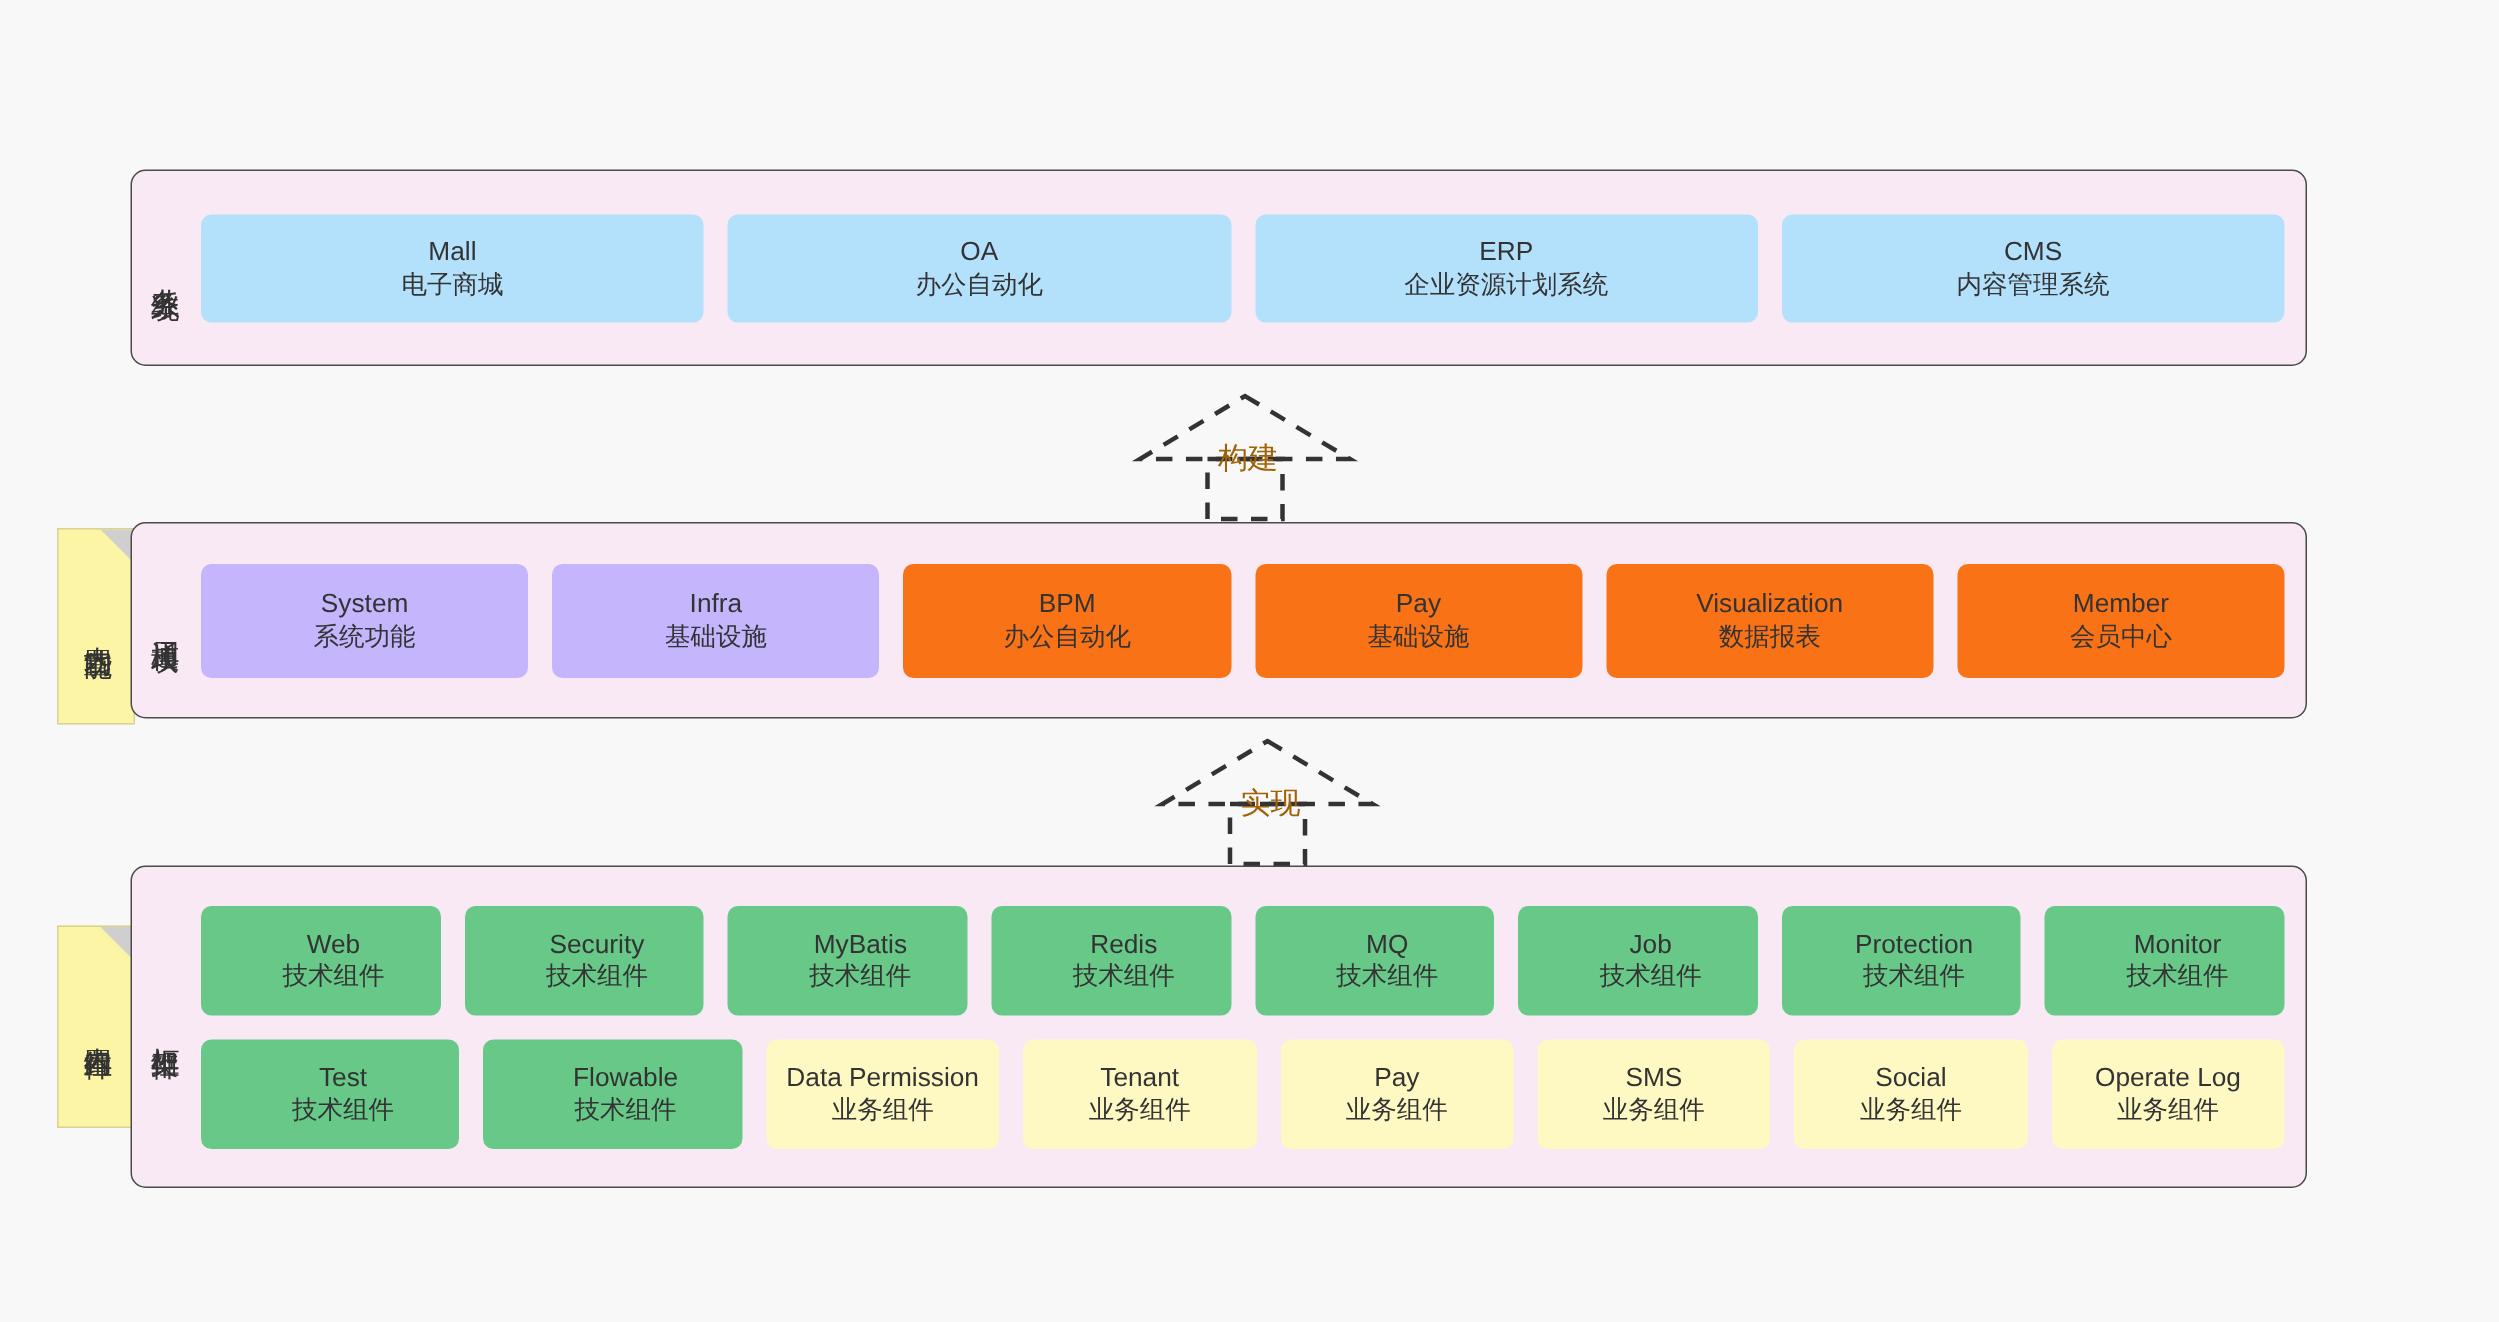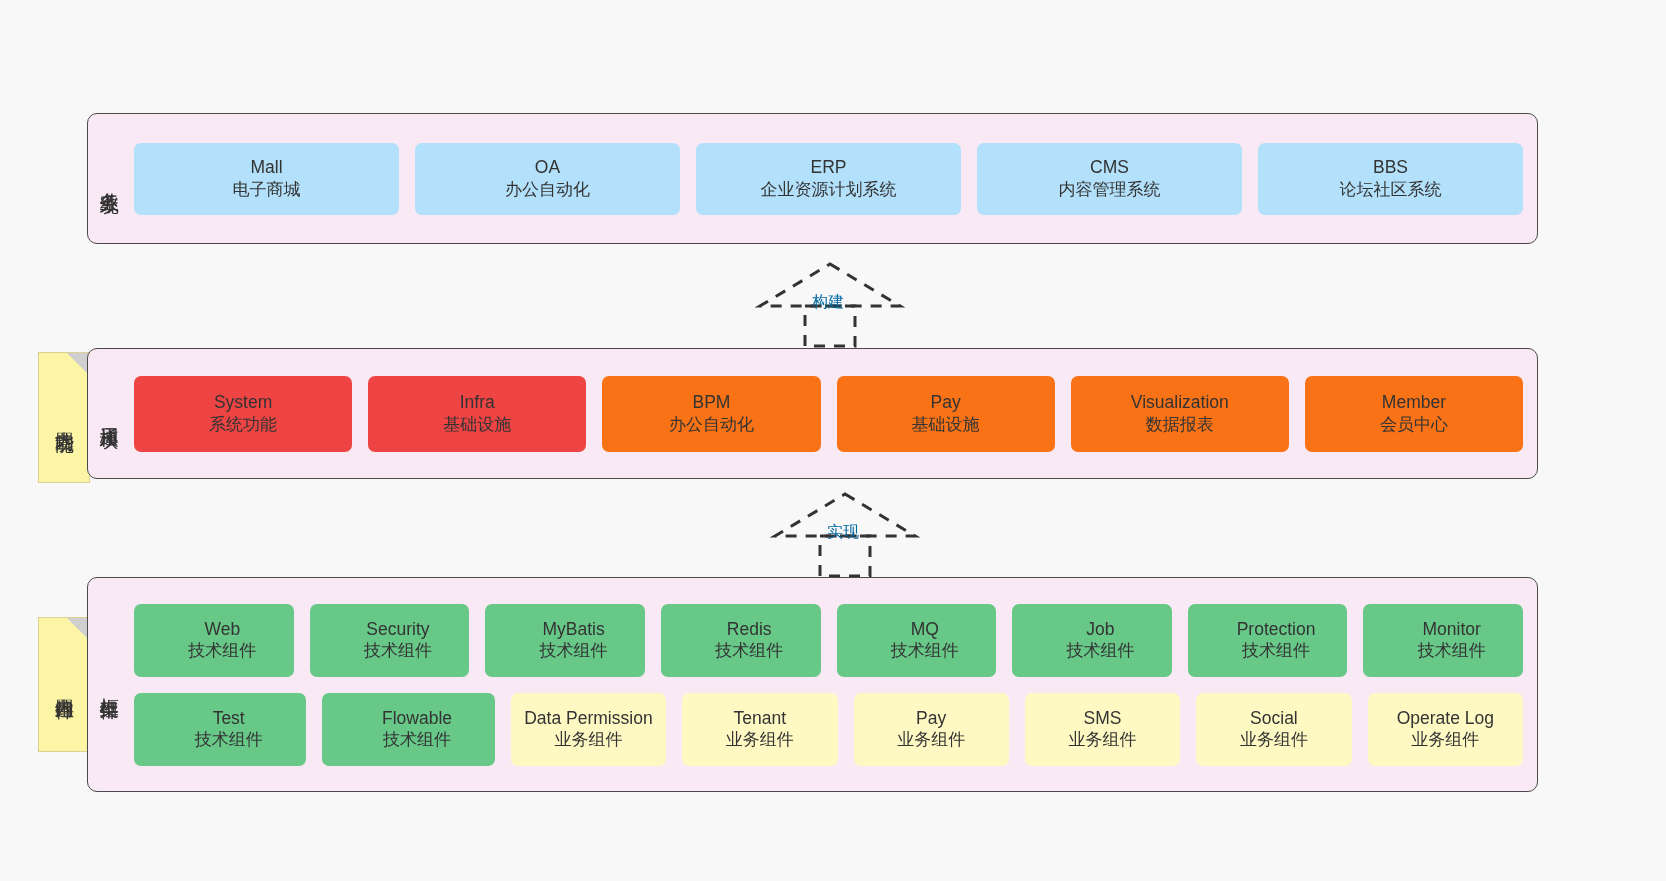--- a/index.html
+++ b/index.html
@@ -70,21 +70,21 @@
     color: #333333;
     box-sizing: border-box;
     padding: 6px 4px;
     user-select: none;
   }
   .cell .en { font-size: 17.5px; }
   .cell .cn { font-size: 17px; }
 
   
   .c-blue        { background: #b3e0fb; }
-  .c-red         { background: #ef4444; }
+  .c-red         { background: #c4b5fd; }
   .c-pink        { background: #f97316; }
   .c-green       { background: #67c888; padding-left: 21px; }
   .c-lightgreen  { background: #fef9c3; }
 
   
   #layer-business { left: 87px;  top: 113px; width: 1451px; height: 131px; }
   #layer-common   { left: 87px;  top: 348px; width: 1451px; height: 131px; }
   #layer-framework{ left: 87px;  top: 577px; width: 1451px; height: 215px; }
 
   #layer-business .layer-body  { padding-right: 14px; }
@@ -119,22 +119,22 @@
     border-top: 22px solid #cfcfcf;
   }
   #note-common    { left: 38px; top: 352px; width: 52px; height: 131px; }
   #note-framework { left: 38px; top: 617px; width: 52px; height: 135px; }
 
   
   .arrow { position: absolute; }
   .arrow svg { display: block; overflow: visible; }
   .arrow-label {
     position: absolute;
-    font-size: 16px;
-    color: #0369a1;
+    font-size: 20px;
+    color: #a16207;
     background: transparent;
     white-space: nowrap;
     user-select: none;
   }
   #arrow-build { left: 755px; top: 258px; width: 150px; height: 88px; }
   #arrow-build .arrow-label { left: 57px; top: 34px; }
   #arrow-impl  { left: 770px; top: 488px; width: 150px; height: 88px; }
   #arrow-impl  .arrow-label { left: 57px; top: 34px; }
 </style>
 </head>
@@ -155,24 +155,20 @@
           <span class="cn">办公自动化</span>
         </div>
         <div class="cell c-blue">
           <span class="en">ERP</span>
           <span class="cn">企业资源计划系统</span>
         </div>
         <div class="cell c-blue">
           <span class="en">CMS</span>
           <span class="cn">内容管理系统</span>
         </div>
-        <div class="cell c-blue">
-          <span class="en">BBS</span>
-          <span class="cn">论坛社区系统</span>
-        </div>
       </div>
     </div>
   </div>
 
   <div class="arrow" id="arrow-build">
     <svg width="150" height="88" viewBox="0 0 150 88" aria-hidden="true">
 
       <polygon points="75,6 145,48 5,48" fill="#f8f8f8" stroke="#333333" stroke-width="3" stroke-dasharray="11 9" stroke-linejoin="miter"></polygon>
 
       <rect x="50" y="48" width="50" height="40" fill="none" stroke="#333333" stroke-width="3" stroke-dasharray="11 9"></rect>

